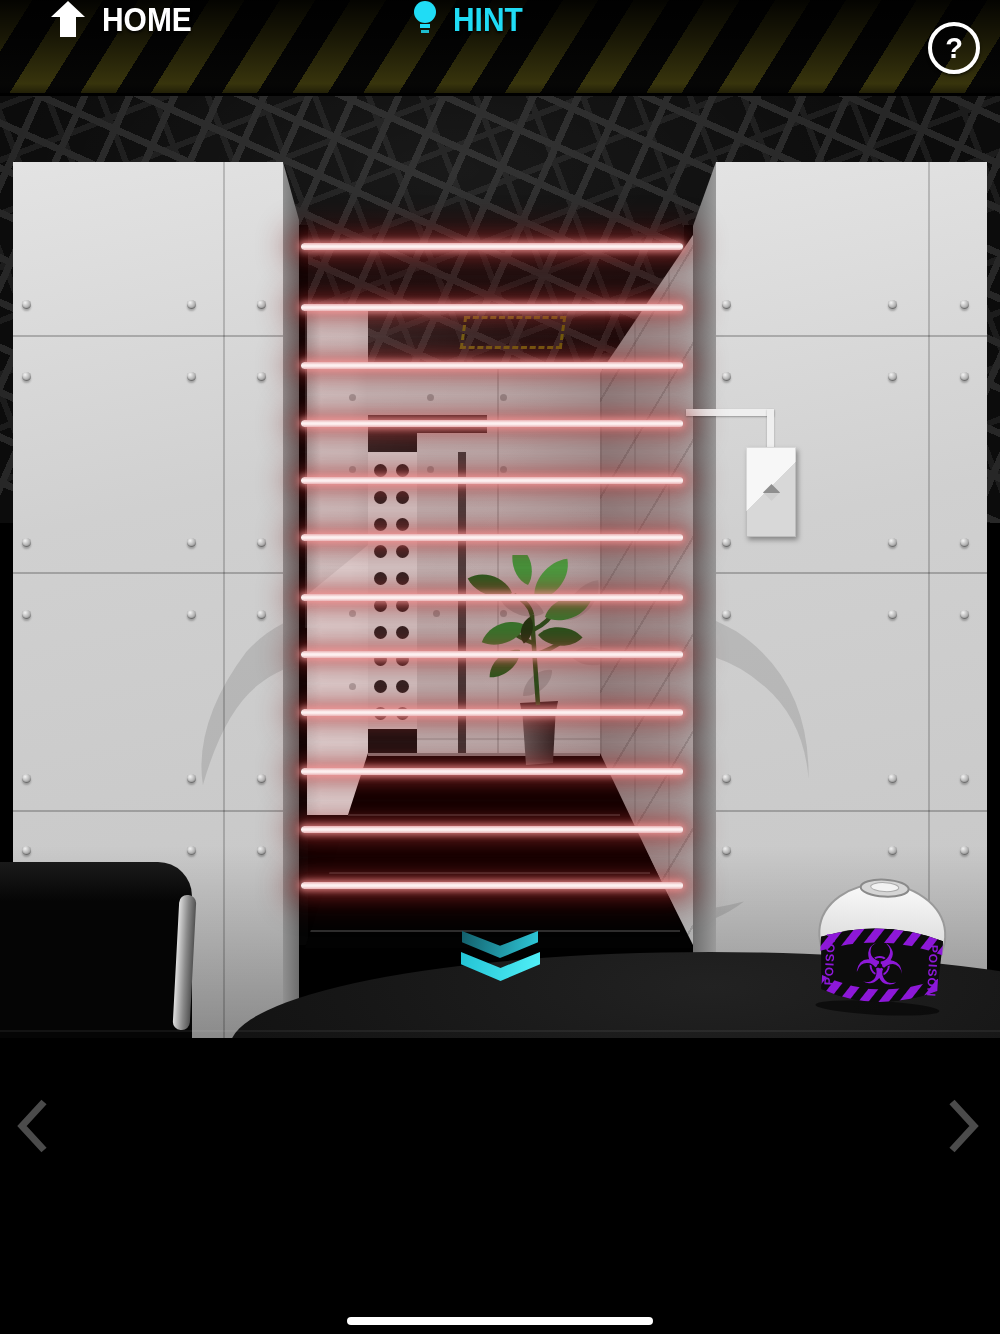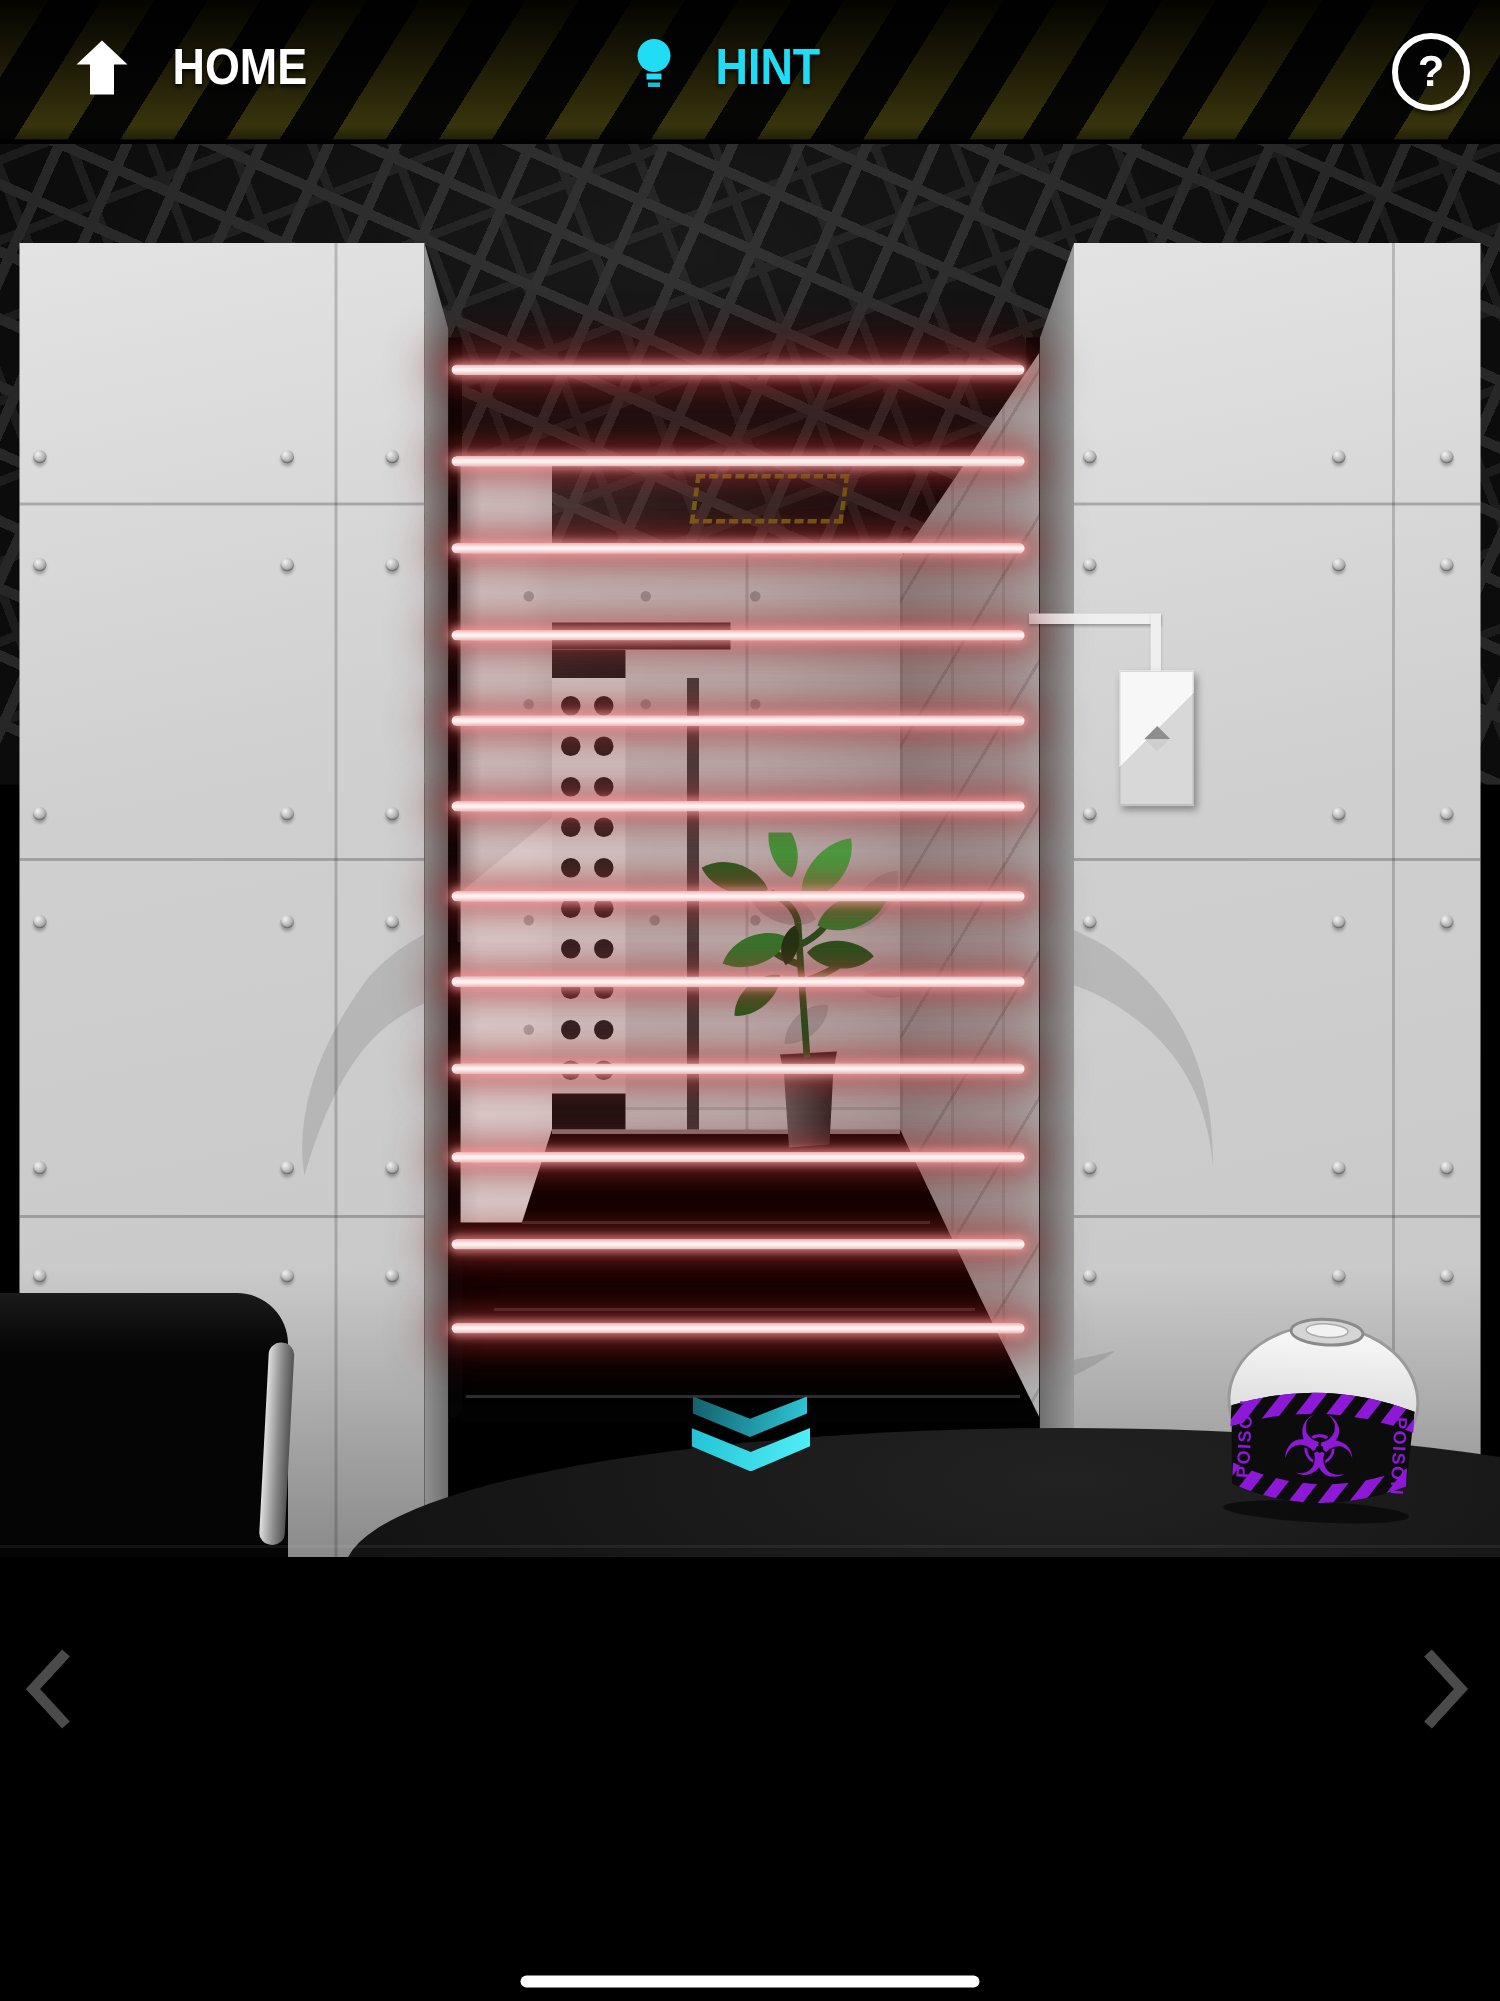--- a/index.html
+++ b/index.html
@@ -4,21 +4,21 @@
 <style>
   html,body{margin:0;padding:0;background:#000;}
   .screen{position:relative;width:1000px;height:1334px;background:#000;overflow:hidden;
           font-family:"Liberation Sans",sans-serif;}
   
   .topbar{position:absolute;left:0;top:0;width:1000px;height:93px;
     background:
       linear-gradient(to bottom, rgba(0,0,0,.93), rgba(0,0,0,.6) 40%, rgba(8,8,0,.12) 90%, rgba(0,0,0,.45) 100%),
       repeating-linear-gradient(-58deg, #060606 0 30px, var(--caution) 30px 60px);
     border-bottom:3px solid #000; z-index:40;}
-  .tb-btn{position:absolute;top:0;height:90px;display:flex;align-items:center;gap:28px;cursor:pointer;}
+  .tb-btn{position:absolute;top:0;height:90px;display:flex;gap:15px;cursor:pointer;}
   .tb-label{display:inline-block;transform:scaleX(.88);transform-origin:left center;
     font-size:34px;font-weight:700;color:#fff;letter-spacing:0;text-shadow:0 2px 3px rgba(0,0,0,.8);}
   .tb-label.cyan{color:var(--hint);}
   .help-btn{position:absolute;left:928px;top:22px;width:44px;height:44px;border:4px solid #fff;border-radius:50%;
     display:flex;align-items:center;justify-content:center;box-shadow:0 2px 3px rgba(0,0,0,.6);cursor:pointer;}
   .help-q{font-size:29px;font-weight:800;color:#fff;line-height:1;}
   
   .scene{position:absolute;left:0;top:93px;width:1000px;height:945px;background:#000;overflow:hidden;}
   .net{position:absolute;left:0;top:0;width:1000px;height:430px;z-index:1;background-color:#0c0c0c;
     background-image:
@@ -119,21 +119,21 @@
 
 <div class="screen">
 
   <div class="topbar">
     <div class="tb-btn" style="left:49px">
       <svg width="38" height="38" viewBox="0 0 38 38">
         <path d="M19,1 L36,17 L27,17 L27,37 L11,37 L11,17 L2,17 Z" fill="#fff"></path>
       </svg>
       <span class="tb-label">HOME</span>
     </div>
-    <div class="tb-btn" style="left:423px">
+    <div class="tb-btn" style="left:412px">
       <svg width="26" height="40" viewBox="0 0 26 40">
         <circle cx="13" cy="12" r="11" fill="#20dcf5"></circle>
         <rect x="8" y="24" width="10" height="4" fill="#20dcf5"></rect>
         <rect x="9" y="30" width="8" height="3" fill="#20dcf5" opacity=".85"></rect>
       </svg>
       <span class="tb-label cyan">HINT</span>
     </div>
     <div class="help-btn">
       <span class="help-q">?</span>
     </div>

